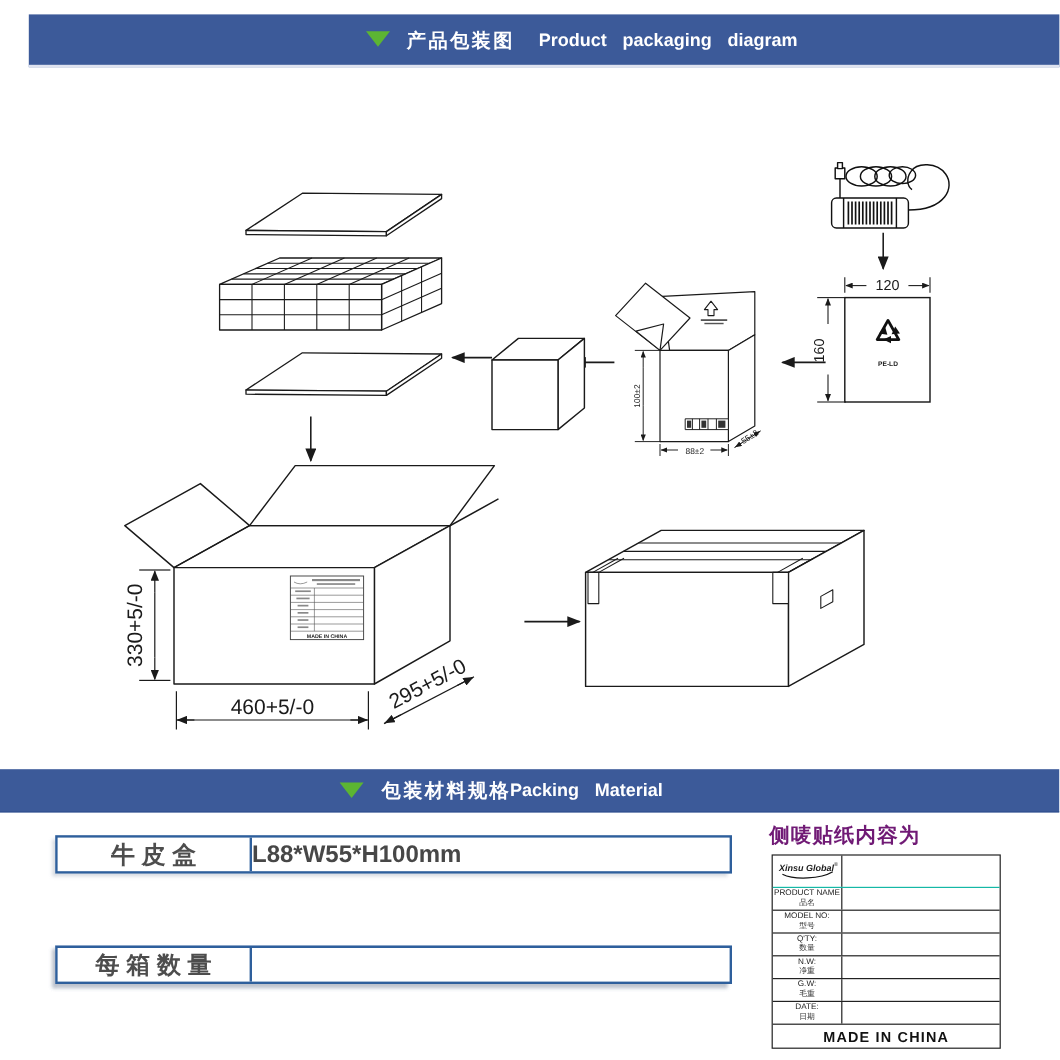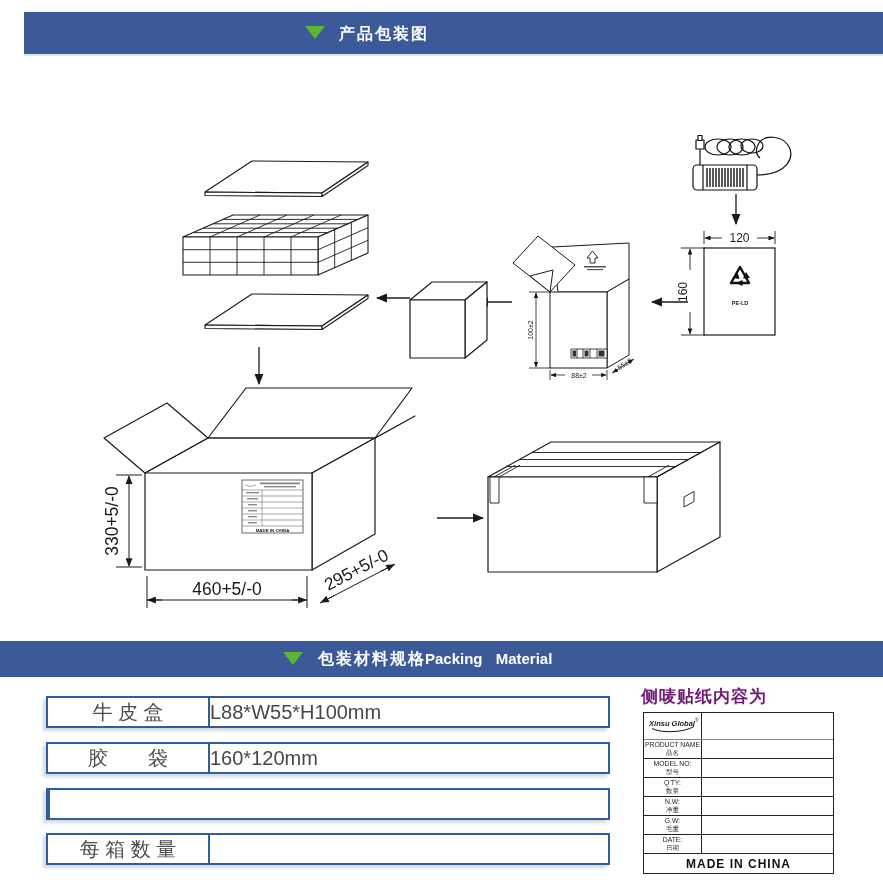--- a/index.html
+++ b/index.html
@@ -17,21 +17,21 @@
   .bar1 .bar-cn{left:315px;top:12px;}
   .bar2 .bar-cn{left:318px;top:8px;}
   .bar-en{position:absolute;font-weight:bold;font-size:15px;word-spacing:9px;white-space:nowrap;}
   .bar1 .bar-en{left:425px;top:13px;}
   .bar2 .bar-en{left:425px;top:9px;}
   
   .diagram{position:absolute;left:0;top:42px;}
   
   .spec-row{position:absolute;left:46px;width:560px;height:28px;background:#fff;
             border:2px solid #2e5f9c;box-shadow:-3px 3px 3px rgba(141,152,170,.38);
-            display:flex;align-items:center;}
+            display:flex;align-items:center;font-weight:bold;}
   .spec-label{width:160px;flex:none;text-align:center;font-size:20px;color:#4d4d4d;white-space:pre;}
   .spec-div{width:2px;align-self:stretch;background:#2e5f9c;flex:none;}
   .spec-value{font-size:20px;color:#474747;white-space:nowrap;}
   
   .side-title{position:absolute;left:641px;top:685px;font-family:Liberation Sans, sans-serif;
               font-weight:bold;font-size:17px;color:#701a75;letter-spacing:1px;white-space:nowrap;}
   .label-table{position:absolute;left:643px;top:712px;width:189px;background:#fff;
                border:1px solid #222;display:flex;flex-direction:column;}
   .lt-header{display:flex;height:26px;border-bottom:1px solid #14b8a6;}
   .lt-logo{width:57px;flex:none;border-right:1px solid #222;display:flex;
@@ -49,20 +49,21 @@
   svg text{fill:#1a1a1a;}
 </style>
 </head>
 <body>
 
 <div class="page">
 
   <header class="bar bar1">
     <span class="tri"></span>
     <span class="bar-cn">产品包装图</span>
+    <span class="bar-en">Product  packaging  diagram</span>
   </header>
 
   <svg class="diagram" width="883" height="599" viewBox="0 0 883 599">
     <defs>
       <marker id="ah" viewBox="0 0 10 8" refX="9" refY="4" markerWidth="9" markerHeight="7" orient="auto">
         <path d="M0,0 L10,4 L0,8 Z" fill="#1a1a1a"></path>
       </marker>
       <marker id="ahs" viewBox="0 0 10 8" refX="9" refY="4" markerWidth="7" markerHeight="5.5" orient="auto">
         <path d="M0,0 L10,4 L0,8 Z" fill="#1a1a1a"></path>
       </marker>
@@ -290,29 +291,24 @@
     <span class="tri"></span>
     <span class="bar-cn">包装材料规格</span>
     <span class="bar-en">Packing Material</span>
   </header>
 
   <div class="spec-row" style="top:696px">
     <div class="spec-label">牛 皮 盒</div>
     <div class="spec-div"></div>
     <div class="spec-value">L88*W55*H100mm</div>
   </div>
-  <div class="spec-row" style="top:742px">
-    <div class="spec-label">胶　　袋</div>
-    <div class="spec-div"></div>
-    <div class="spec-value">160*120mm</div>
-  </div>
   <div class="spec-row" style="top:788px">
     <div class="spec-div"></div>
   </div>
-  <div class="spec-row" style="top:833px">
+  <div class="spec-row" style="top:788px">
     <div class="spec-label">每 箱 数 量</div>
     <div class="spec-div"></div>
   </div>
 
   <div class="side-title">侧唛贴纸内容为</div>
 
   <div class="label-table">
     <div class="lt-header">
       <div class="lt-logo">
         <svg width="54" height="22" viewBox="0 0 54 22">

